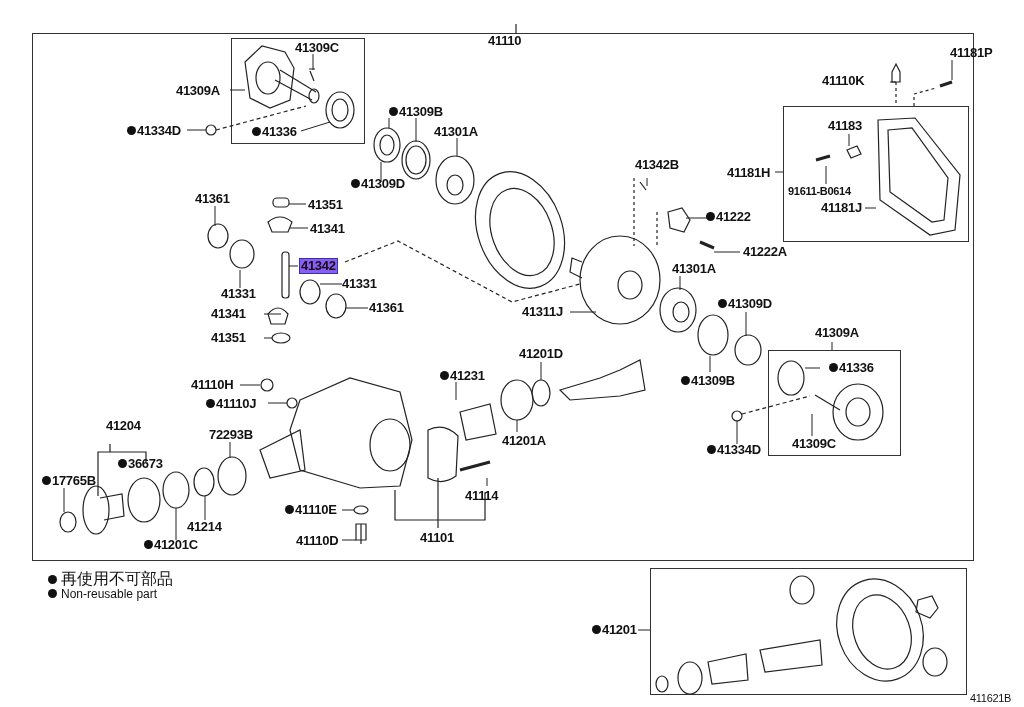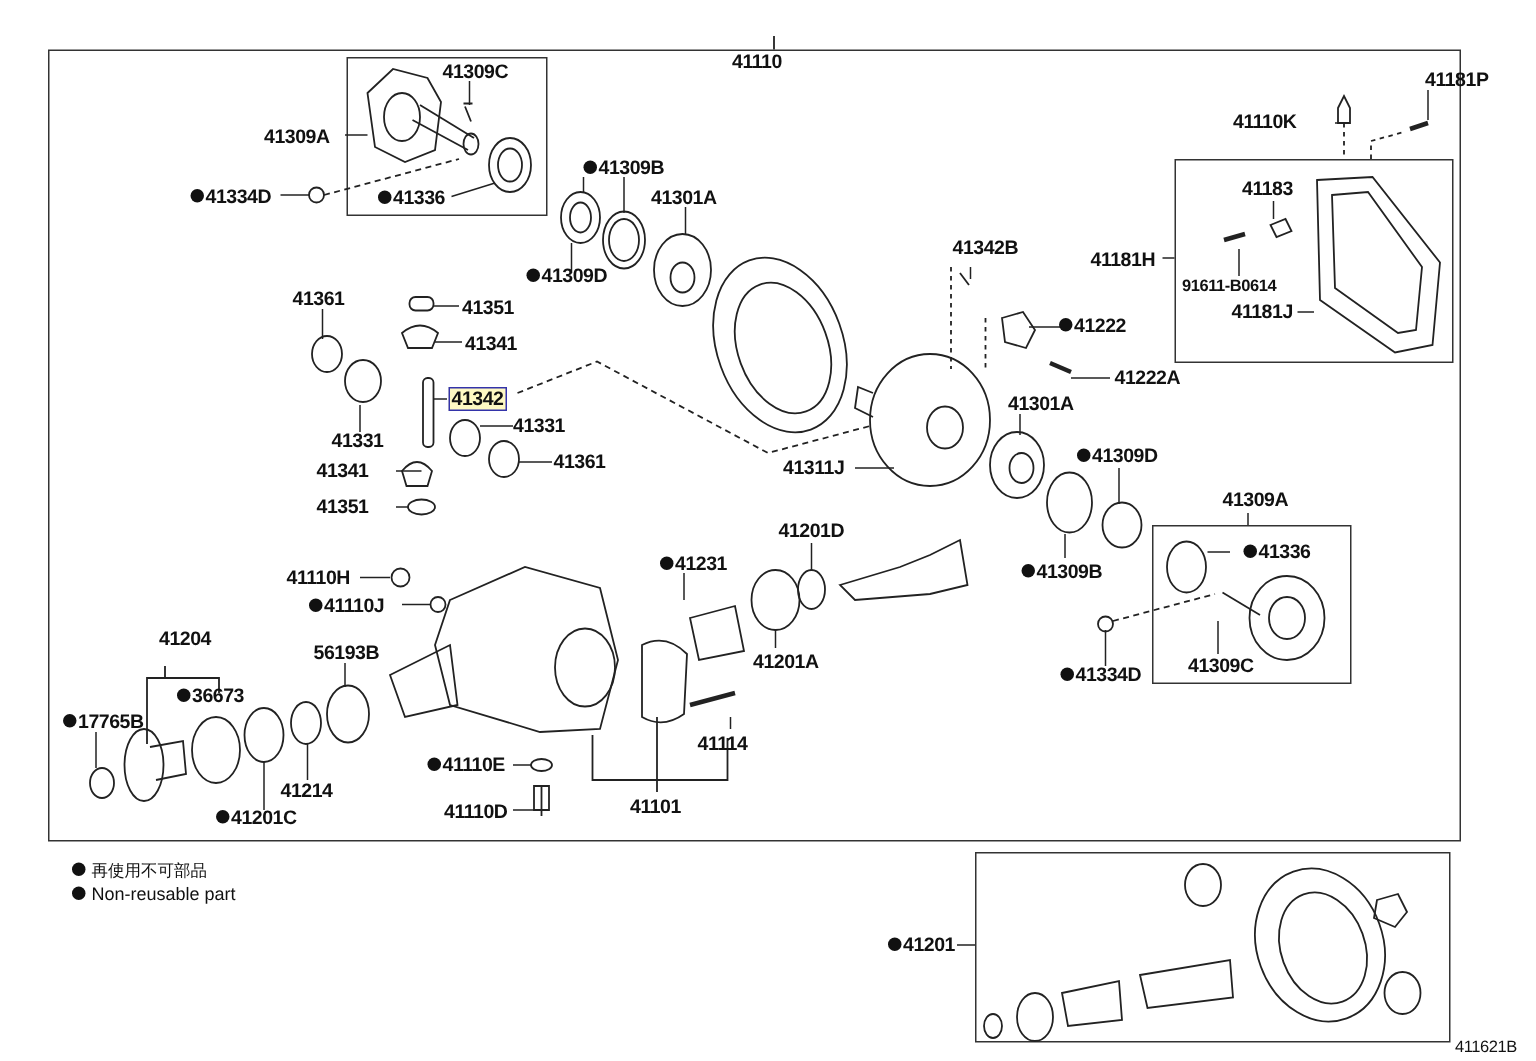--- a/index.html
+++ b/index.html
@@ -1,20 +1,20 @@
 <!DOCTYPE html>
 <html><head>
 <meta charset="utf-8">
 <style>
   html,body{margin:0;padding:0;background:#fff;}
   body{width:1024px;height:707px;position:relative;overflow:hidden;font-family:"Liberation Sans",sans-serif;}
   .lbl{position:absolute;font-family:"Liberation Sans",sans-serif;font-weight:bold;font-size:13px;color:#111;white-space:nowrap;letter-spacing:-0.3px;line-height:14px;cursor:pointer;}
   .lbl.small{font-size:11px;}
   .lbl .dot{display:inline-block;width:9px;height:9px;border-radius:50%;background:#111;margin-right:1px;vertical-align:0px;}
-  .hl{background:#fef9c3;border:1px solid #3333aa;padding:0 1px;}
+  .hl{background:#8b5cf6;border:1px solid #3333aa;padding:0 1px;}
   .frame{position:absolute;border:1.5px solid #333;}
   .legend{position:absolute;font-size:12px;color:#111;line-height:14px;}
   .legend .dot{display:inline-block;width:9px;height:9px;border-radius:50%;background:#111;margin-right:4px;}
   svg.art{position:absolute;left:0;top:0;}
 </style>
 </head>
 <body>
 
 <div class="frame" style="left:32px;top:33px;width:940px;height:526px;"></div>
 <div class="frame" style="left:231px;top:38px;width:132px;height:104px;"></div>
@@ -225,32 +225,32 @@
 <span class="lbl" style="left:828px;top:119px;"><span>41183</span></span>
 <span class="lbl" style="left:727px;top:166px;"><span>41181H</span></span>
 <span class="lbl small" style="left:788px;top:184px;"><span>91611-B0614</span></span>
 <span class="lbl" style="left:821px;top:201px;"><span>41181J</span></span>
 
 <span class="lbl" style="left:191px;top:378px;"><span>41110H</span></span>
 <span class="lbl" style="left:206px;top:397px;"><span class="dot"></span><span>41110J</span></span>
 <span class="lbl" style="left:106px;top:419px;"><span>41204</span></span>
 <span class="lbl" style="left:118px;top:457px;"><span class="dot"></span><span>36673</span></span>
 <span class="lbl" style="left:42px;top:474px;"><span class="dot"></span><span>17765B</span></span>
-<span class="lbl" style="left:209px;top:428px;"><span>56193B</span></span>
+<span class="lbl" style="left:209px;top:428px;"><span>72293B</span></span>
 <span class="lbl" style="left:187px;top:520px;"><span>41214</span></span>
 <span class="lbl" style="left:144px;top:538px;"><span class="dot"></span><span>41201C</span></span>
 <span class="lbl" style="left:285px;top:503px;"><span class="dot"></span><span>41110E</span></span>
 <span class="lbl" style="left:296px;top:534px;"><span>41110D</span></span>
 
 <span class="lbl" style="left:440px;top:369px;"><span class="dot"></span><span>41231</span></span>
 <span class="lbl" style="left:519px;top:347px;"><span>41201D</span></span>
 <span class="lbl" style="left:502px;top:434px;"><span>41201A</span></span>
 <span class="lbl" style="left:465px;top:489px;"><span>41114</span></span>
 <span class="lbl" style="left:420px;top:531px;"><span>41101</span></span>
 
 <span class="lbl" style="left:592px;top:623px;"><span class="dot"></span><span>41201</span></span>
 
 <div class="legend" style="left:48px;top:573px;">
-  <div><span class="dot"></span><span style="font-family:Liberation Mono, monospace;font-size:11px;text-align:center;">再使用不可部品</span></div>
+  <div><span class="dot"></span><span style="font-family:Liberation Mono, monospace;font-size:16px;text-align:center;">再使用不可部品</span></div>
   <div><span class="dot"></span><span>Non-reusable part</span></div>
 </div>
 
 <span class="lbl small" style="left:970px;top:691px;font-weight:normal;"><span>411621B</span></span>
 
 </body></html>

